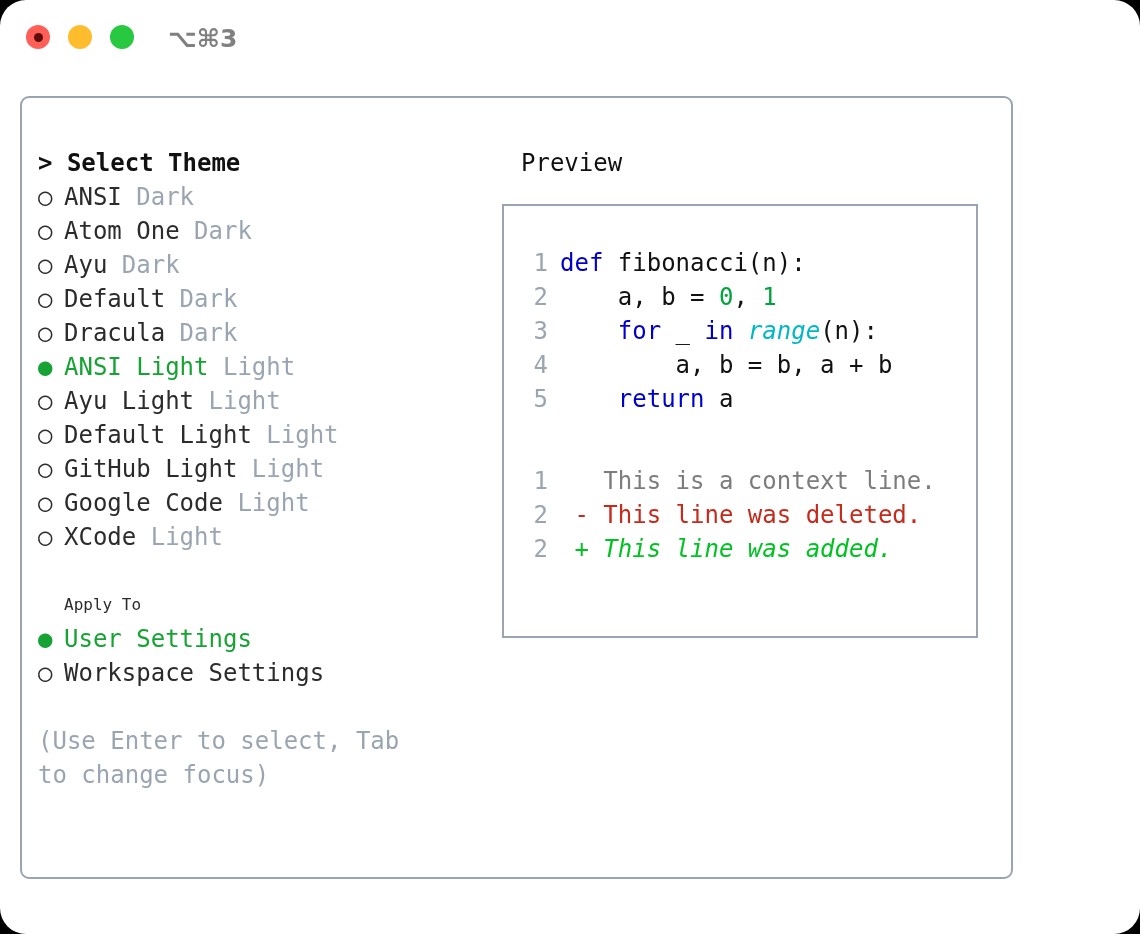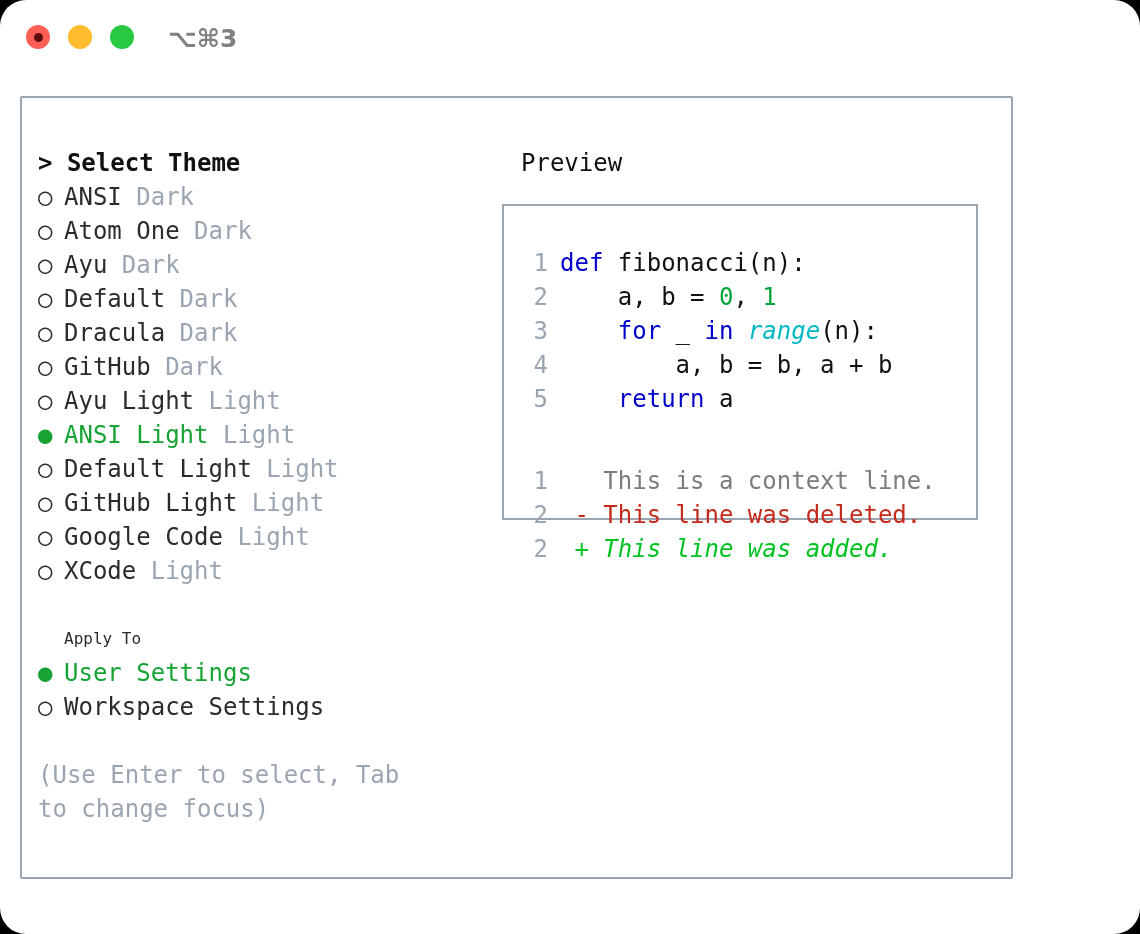--- a/index.html
+++ b/index.html
@@ -75,21 +75,21 @@
   }
 
   
   .pane {
     position: absolute;
     left: 20px;
     top: 96px;
     width: 993px;
     height: 783px;
     border: 2px solid #9aa5b1;
-    border-radius: 2px;
+    border-radius: 9px;
     background: #ffffff;
     box-sizing: border-box;
   }
 
   .col-left {
     position: absolute;
     left: 16px;
     top: 48px;
     width: 440px;
   }
@@ -151,21 +151,21 @@
   .preview-title {
     font-size: 24px;
     line-height: 34px;
     color: #111111;
     white-space: pre;
     margin-left: 19px;
   }
   .preview-box {
     margin-top: 24px;
     width: 476px;
-    height: 316px;
+    height: 434px;
     border: 2px solid #9aa5b1;
     background: #ffffff;
     box-sizing: border-box;
     padding: 40px 0 0 18px;
   }
   .code-line {
     font-size: 24px;
     line-height: 34px;
     white-space: pre;
     color: #111111;
@@ -208,23 +208,22 @@
     <div class="col-left">
 
       <div class="heading"><span class="caret">&gt; </span><span>Select Theme</span></div>
 
       <div id="theme-list">
           <div class="row"><span class="marker">○</span><span class="label">ANSI</span><span> </span><span class="tag">Dark</span></div>
           <div class="row"><span class="marker">○</span><span class="label">Atom One</span><span> </span><span class="tag">Dark</span></div>
           <div class="row"><span class="marker">○</span><span class="label">Ayu</span><span> </span><span class="tag">Dark</span></div>
           <div class="row"><span class="marker">○</span><span class="label">Default</span><span> </span><span class="tag">Dark</span></div>
           <div class="row"><span class="marker">○</span><span class="label">Dracula</span><span> </span><span class="tag">Dark</span></div>
-          <div class="row"><span class="marker">○</span><span class="label">GitHub</span><span> </span><span class="tag">Dark</span></div>
+          <div class="row selected"><span class="marker sel">●</span><span class="label">ANSI Light</span><span> </span><span class="tag">Light</span></div>
           <div class="row"><span class="marker">○</span><span class="label">Ayu Light</span><span> </span><span class="tag">Light</span></div>
-          <div class="row selected"><span class="marker sel">●</span><span class="label">ANSI Light</span><span> </span><span class="tag">Light</span></div>
           <div class="row"><span class="marker">○</span><span class="label">Default Light</span><span> </span><span class="tag">Light</span></div>
           <div class="row"><span class="marker">○</span><span class="label">GitHub Light</span><span> </span><span class="tag">Light</span></div>
           <div class="row"><span class="marker">○</span><span class="label">Google Code</span><span> </span><span class="tag">Light</span></div>
           <div class="row"><span class="marker">○</span><span class="label">XCode</span><span> </span><span class="tag">Light</span></div>
         </div>
 
       <div class="spacer-sm"></div>
 
       <div class="section-title">Apply To</div>
 

